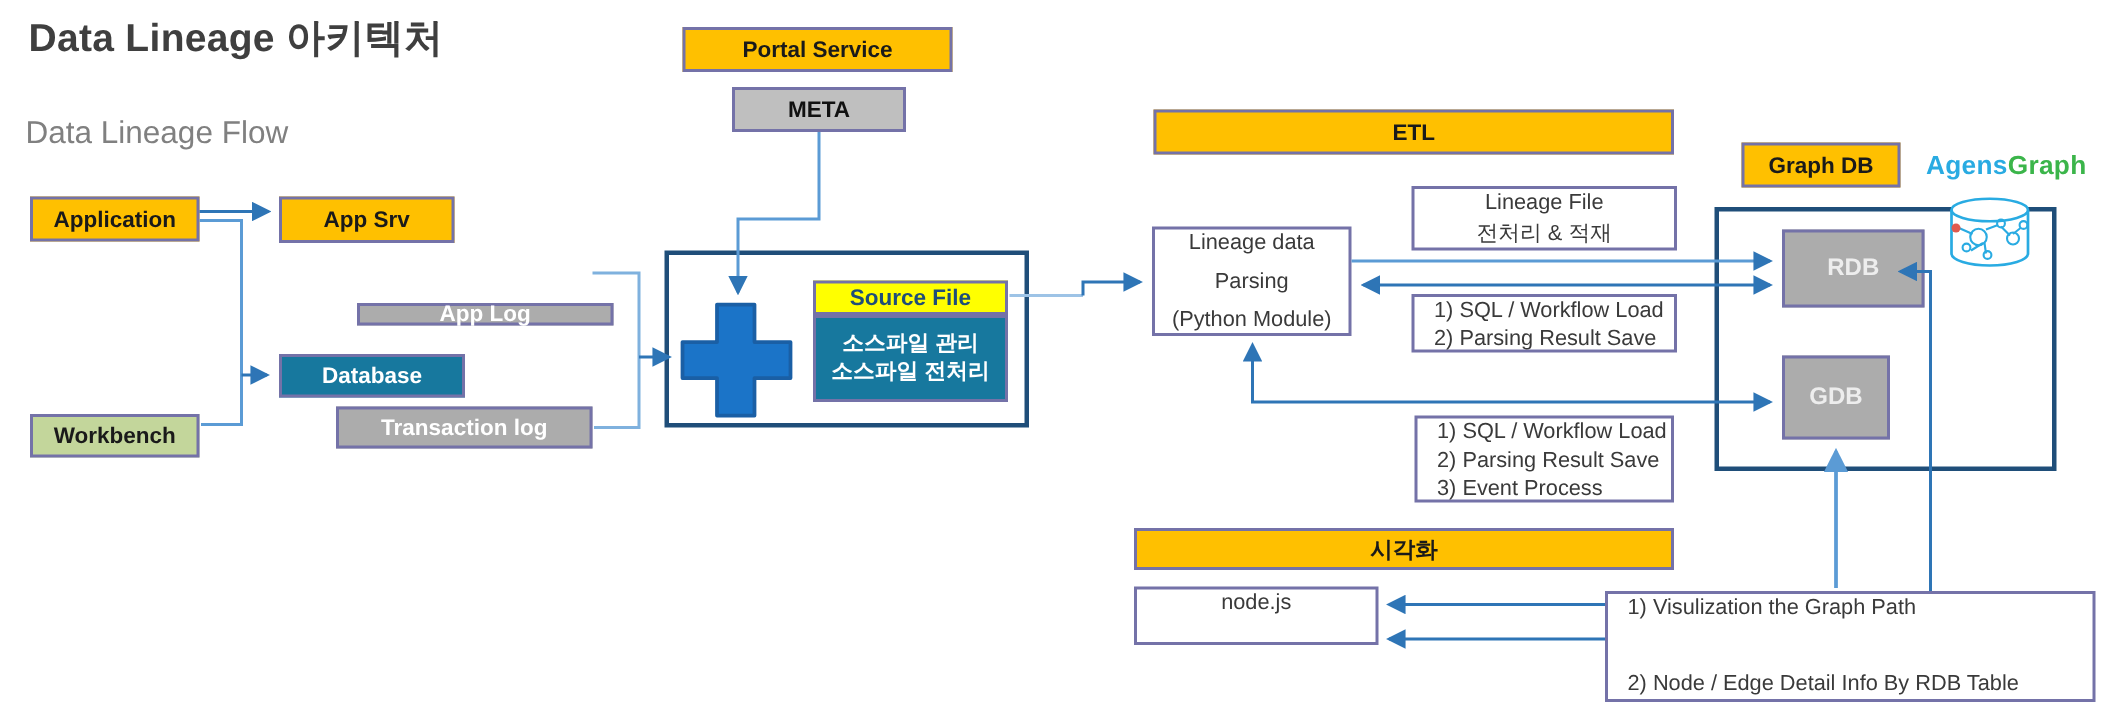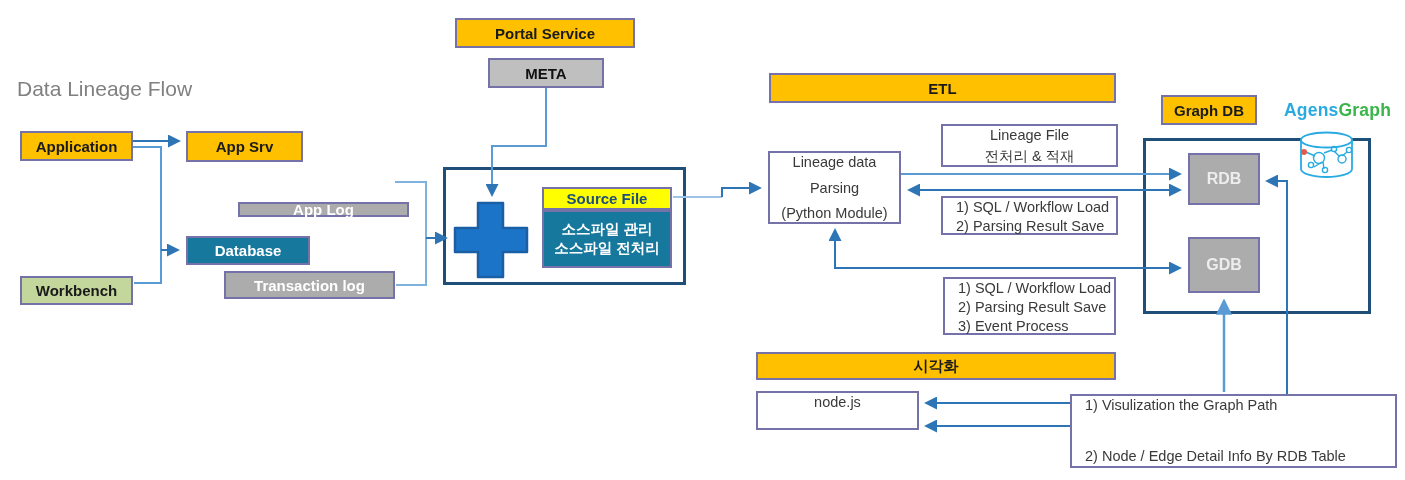--- a/index.html
+++ b/index.html
@@ -34,20 +34,21 @@
   .brand .agens{color:var(--brand-blue);}
   .brand .graph{color:var(--brand-green);}
   svg.wires{position:absolute;left:0;top:0;pointer-events:none;}
   .twoline{line-height:19px;font-size:14.5px;}
 </style>
 </head>
 <body>
 
 <div class="stage">
 
+  <div class="abs title" style="left:19px;top:8px;">Data Lineage 아키텍처</div>
   <div class="abs subtitle" style="left:17px;top:77px;">Data Lineage Flow</div>
 
   <div class="abs box orange" style="left:20px;top:131px;width:113px;height:30px;">Application</div>
   <div class="abs box greenbox" style="left:20px;top:265px;width:113px;height:29px;margin-top:11px;">Workbench</div>
   <div class="abs box orange" style="left:186px;top:131px;width:117px;height:31px;">App Srv</div>
   <div class="abs box graybox" style="left:238px;top:167px;width:171px;height:15px;margin-top:35px;">App Log</div>
   <div class="abs box graybox" style="left:224px;top:271px;width:171px;height:28px;">Transaction log</div>
   <div class="abs box tealbox" style="left:186px;top:236px;width:124px;height:29px;">Database</div>
 
   <div class="abs box orange" style="left:455px;top:18px;width:180px;height:30px;">Portal Service</div>
@@ -73,24 +74,24 @@
   <div class="abs note left" style="left:941px;top:196px;width:177px;height:39px;">
     <span>1) SQL / Workflow Load</span>
     <span>2) Parsing Result Save</span>
   </div>
   <div class="abs note left" style="left:943px;top:277px;width:173px;height:58px;">
     <span>1) SQL / Workflow Load</span>
     <span>2) Parsing Result Save</span>
     <span>3) Event Process</span>
   </div>
 
-  <div class="abs box orange" style="left:1161px;top:95px;width:96px;height:30px;">Graph DB</div>
+  <div class="abs box orange" style="left:1161px;top:95px;width:106px;height:30px;">Graph DB</div>
   <div class="abs brand" style="left:1284px;top:100px;"><span class="agens">Agens</span><span class="graph">Graph</span></div>
   <div class="abs container" style="left:1143px;top:138px;width:228px;height:176px;"></div>
-  <div class="abs box graybox dbcells" style="left:1188px;top:153px;width:72px;height:52px;">RDB</div>
+  <div class="abs box graybox dbcells" style="left:1188px;top:153px;width:95px;height:52px;">RDB</div>
   <div class="abs box graybox dbcells" style="left:1188px;top:237px;width:72px;height:56px;">GDB</div>
 
   <div class="abs box orange" style="left:756px;top:352px;width:360px;height:28px;">시각화</div>
   <div class="abs note center" style="left:756px;top:391px;width:163px;height:39px;">
     <span>node.js</span>
   </div>
   <div class="abs note left" style="left:1070px;top:394px;width:327px;height:74px;">
     <span>1) Visulization the Graph Path</span>
     <span>2) Node / Edge Detail Info By RDB Table</span>
   </div>

